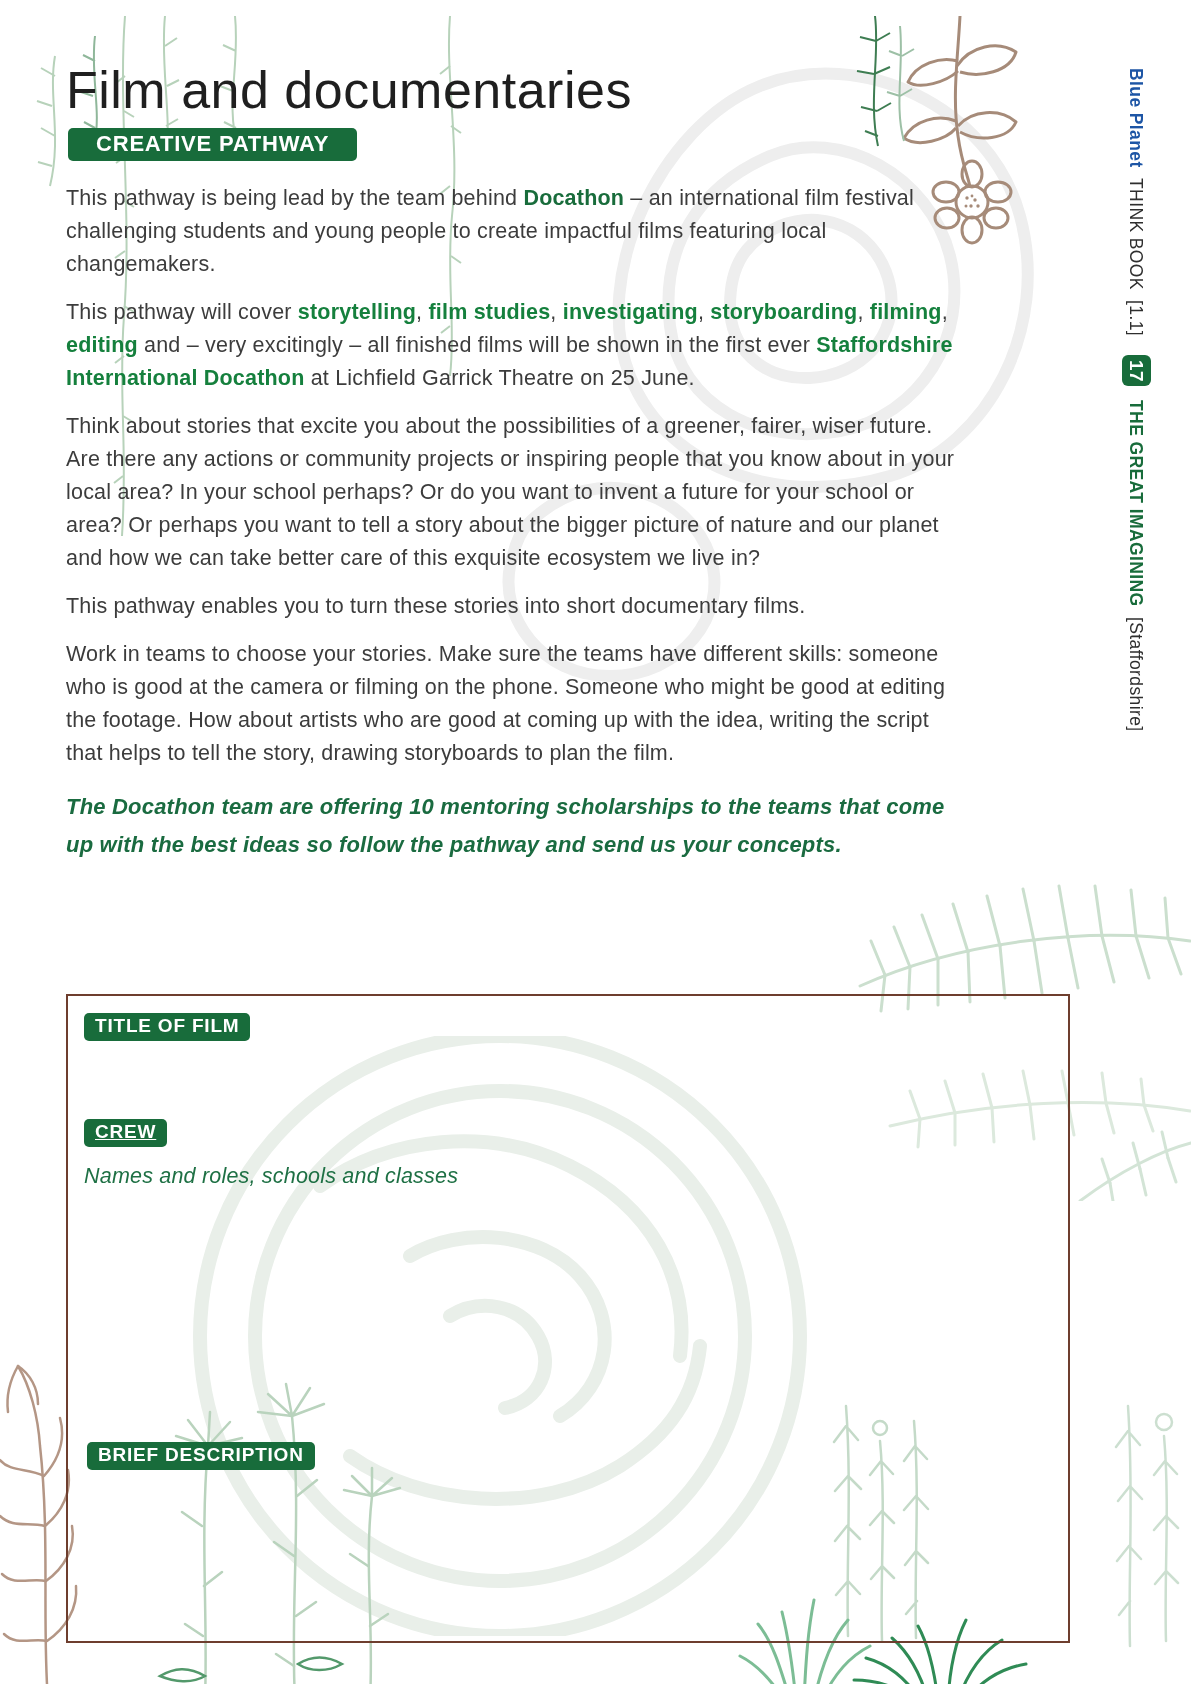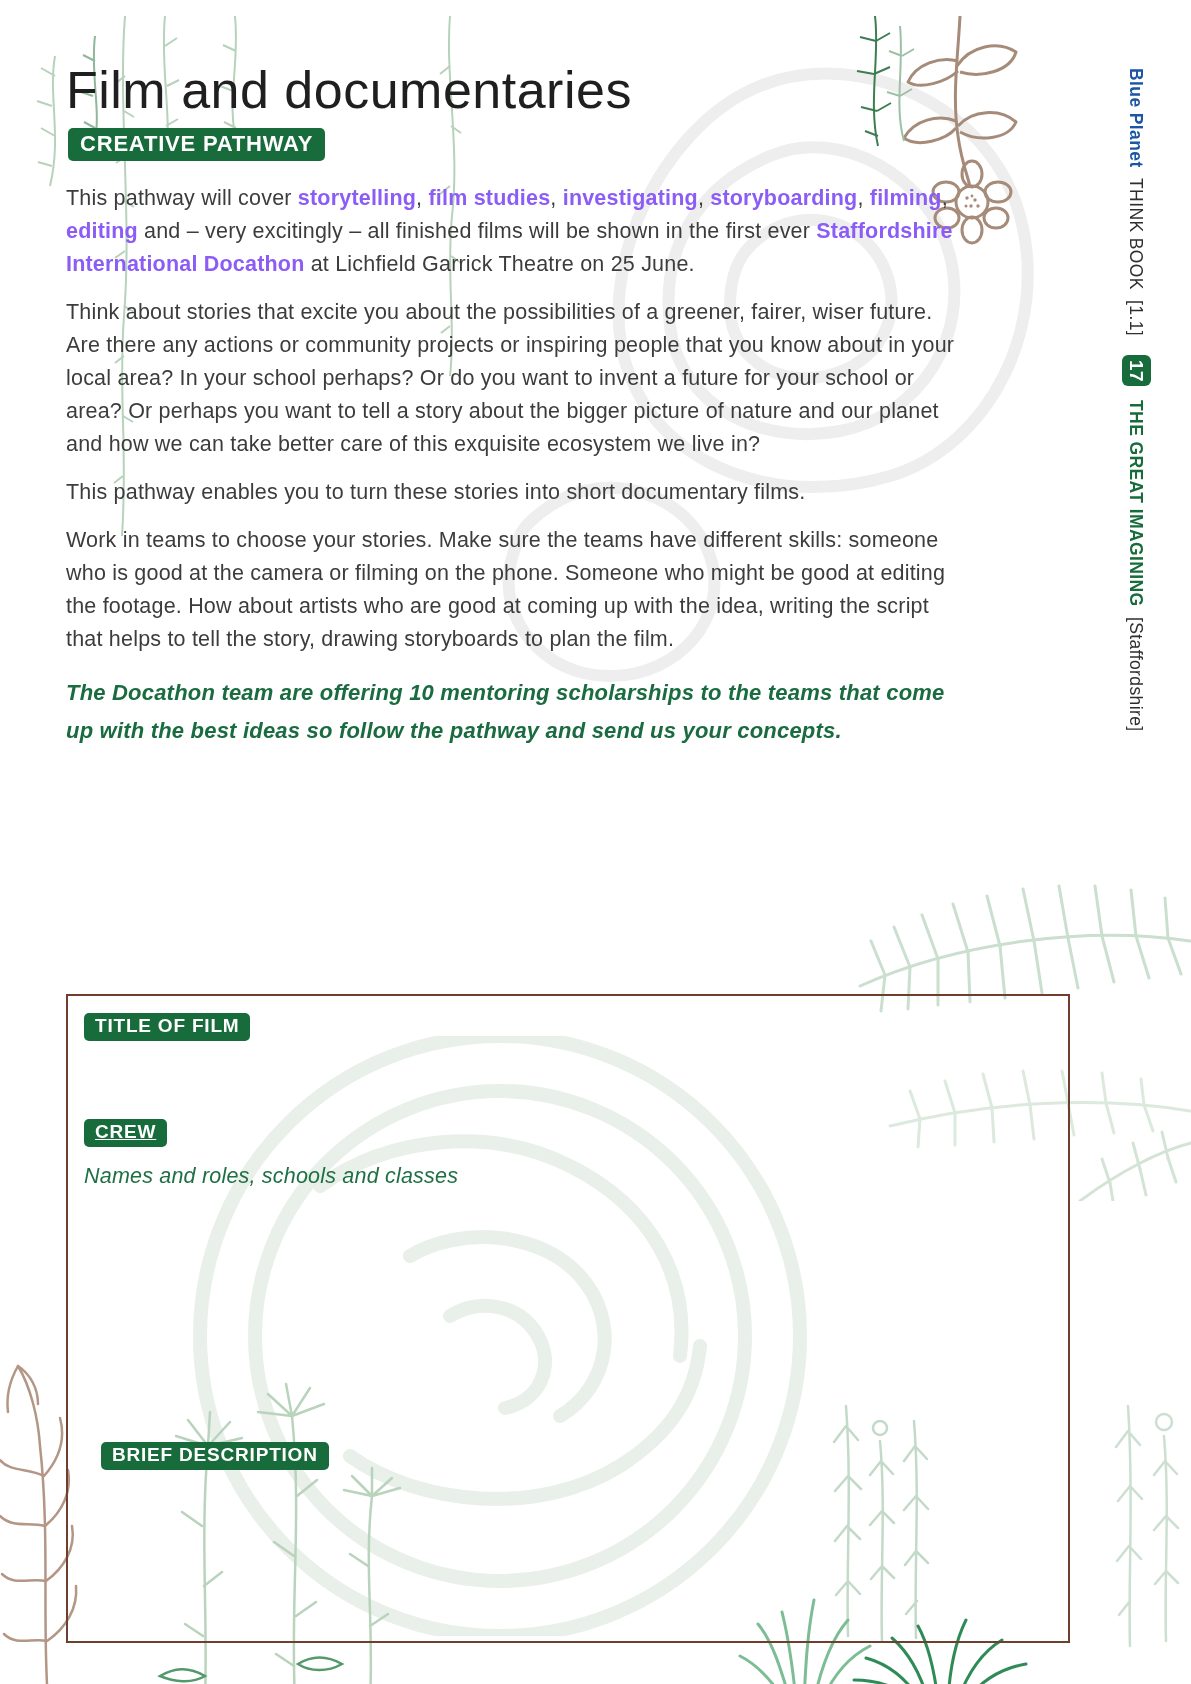--- a/index.html
+++ b/index.html
@@ -17,47 +17,47 @@
     font-family:"Liberation Sans",sans-serif;color:var(--ink);
   }
   svg.deco{position:absolute;pointer-events:none;}
   .page-title{
     position:absolute;left:66px;top:44px;margin:0;
     font-size:52px;font-weight:400;letter-spacing:.5px;color:#1f1f1f;
   }
   .chip{
     display:inline-block;background:var(--green);color:#fff;
     font-weight:bold;border-radius:5px;letter-spacing:.8px;
-    padding:4px 12px 5px;line-height:1.1;
+    padding:4px 28px 5px;line-height:1.1;
   }
   .chip-lg{position:absolute;left:68px;top:112px;font-size:22px;}
   .content{
     position:absolute;left:66px;top:166px;width:905px;
     font-size:21.5px;line-height:33px;letter-spacing:.2px;
   }
   .content p{margin:0 0 15px;}
-  .content strong{color:#8b5cf6;}
+  .content strong{color:#15803d;}
   .green-bold{color:var(--green);font-weight:bold;}
   .url-link{
     color:var(--brown-link);font-weight:bold;text-decoration:none;cursor:pointer;
   }
   .callout{
     color:#1a6b40;font-weight:bold;font-style:italic;
     font-size:22px;line-height:38px;margin-top:18px !important;
   }
   .form-box{
     position:absolute;left:66px;top:978px;width:1004px;height:649px;
     border:2.5px solid var(--brown-border);box-sizing:border-box;
     background:transparent;
     padding-left:24px;
   }
   .form-box .chip{font-size:19px;padding:3px 11px 4px;position:absolute;}
   .chip-title{left:16px;top:17px;}
   .chip-crew{left:16px;top:123px;text-decoration:underline;}
-  .chip-brief{left:33px;top:446px;}
+  .chip-brief{left:19px;top:446px;}
   .hint{
     position:absolute;margin:0;color:var(--hint-green);
     font-style:italic;font-size:21.5px;letter-spacing:.2px;
   }
   .hint-crew{left:16px;top:168px;}
   .hint-brief{left:19px;top:484px;}
   .sidebar{
     position:absolute;top:52px;right:44px;height:1560px;
     writing-mode:vertical-rl;text-orientation:mixed;
     font-size:17.5px;color:#2e2e2e;letter-spacing:.4px;white-space:nowrap;
@@ -218,20 +218,21 @@
       <path d="M400,260 C398,190 404,110 398,20 M398,45 l-12,16 M398,45 l12,14 M400,100 l-12,15 M400,100 l12,13 M399,160 l-12,15 M399,160 l12,13 M400,215 l-11,14"></path>
       <path d="M436,255 C434,190 440,120 434,50 M435,75 l-11,14 M435,75 l12,13 M436,130 l-12,14 M436,130 l12,12 M436,185 l-11,13 M436,185 l12,12"></path>
       <circle cx="434" cy="36" r="8"></circle>
     </g>
   </svg>
 
   <h1 class="page-title">Film and documentaries</h1>
   <span class="chip chip-lg">CREATIVE PATHWAY</span>
 
   <main class="content">
+    <p><span>This pathway is being lead by the team behind </span><span class="green-bold">Docathon</span><span> – an international film festival challenging students and young people to create impactful films featuring local changemakers.</span></p>
 
     <p><span>This pathway will cover </span><strong>storytelling</strong><span>, </span><strong>film studies</strong><span>, </span><strong>investigating</strong><span>, </span><strong>storyboarding</strong><span>, </span><strong>filming</strong><span>, </span><strong>editing</strong><span> and – very excitingly – all finished films will be shown in the first ever </span><strong>Staffordshire International Docathon</strong><span> at Lichfield Garrick Theatre on 25 June.</span><br>
     </p>
 
     <p>Think about stories that excite you about the possibilities of a greener, fairer, wiser future. Are there any actions or community projects or inspiring people that you know about in your local area? In your school perhaps? Or do you want to invent a future for your school or area? Or perhaps you want to tell a story about the bigger picture of nature and our planet and how we can take better care of this exquisite ecosystem we live in?</p>
     <p>This pathway enables you to turn these stories into short documentary films.</p>
     <p>Work in teams to choose your stories. Make sure the teams have different skills: someone who is good at the camera or filming on the phone. Someone who might be good at editing the footage. How about artists who are good at coming up with the idea, writing the script that helps to tell the story, drawing storyboards to plan the film.</p>
     <p class="callout">The Docathon team are offering 10 mentoring scholarships to the teams that come up with the best ideas so follow the pathway and send us your concepts.</p>
   </main>
 

